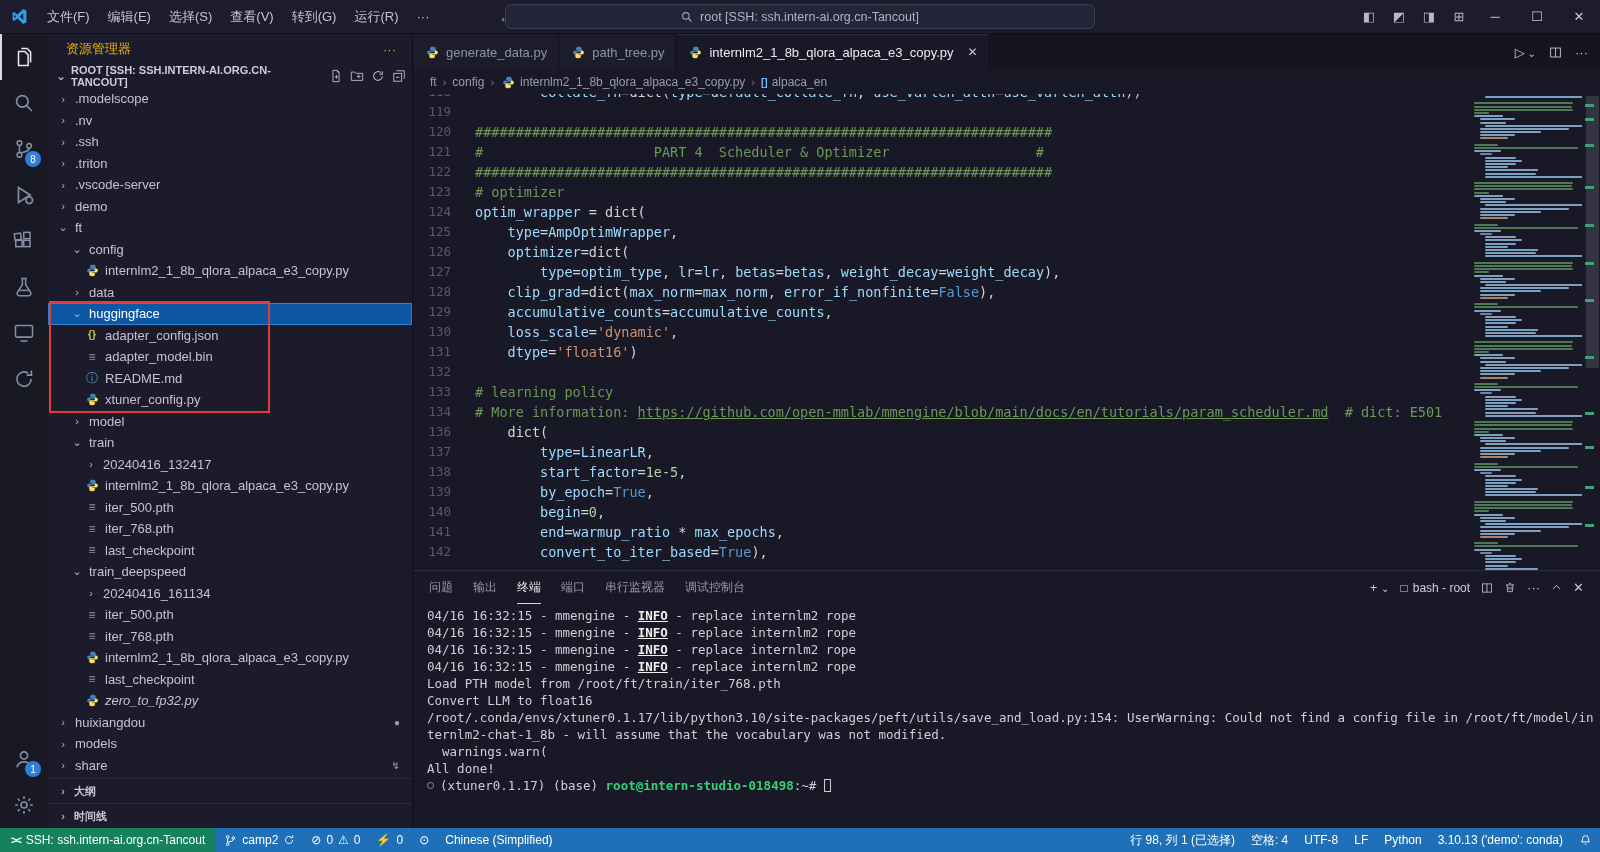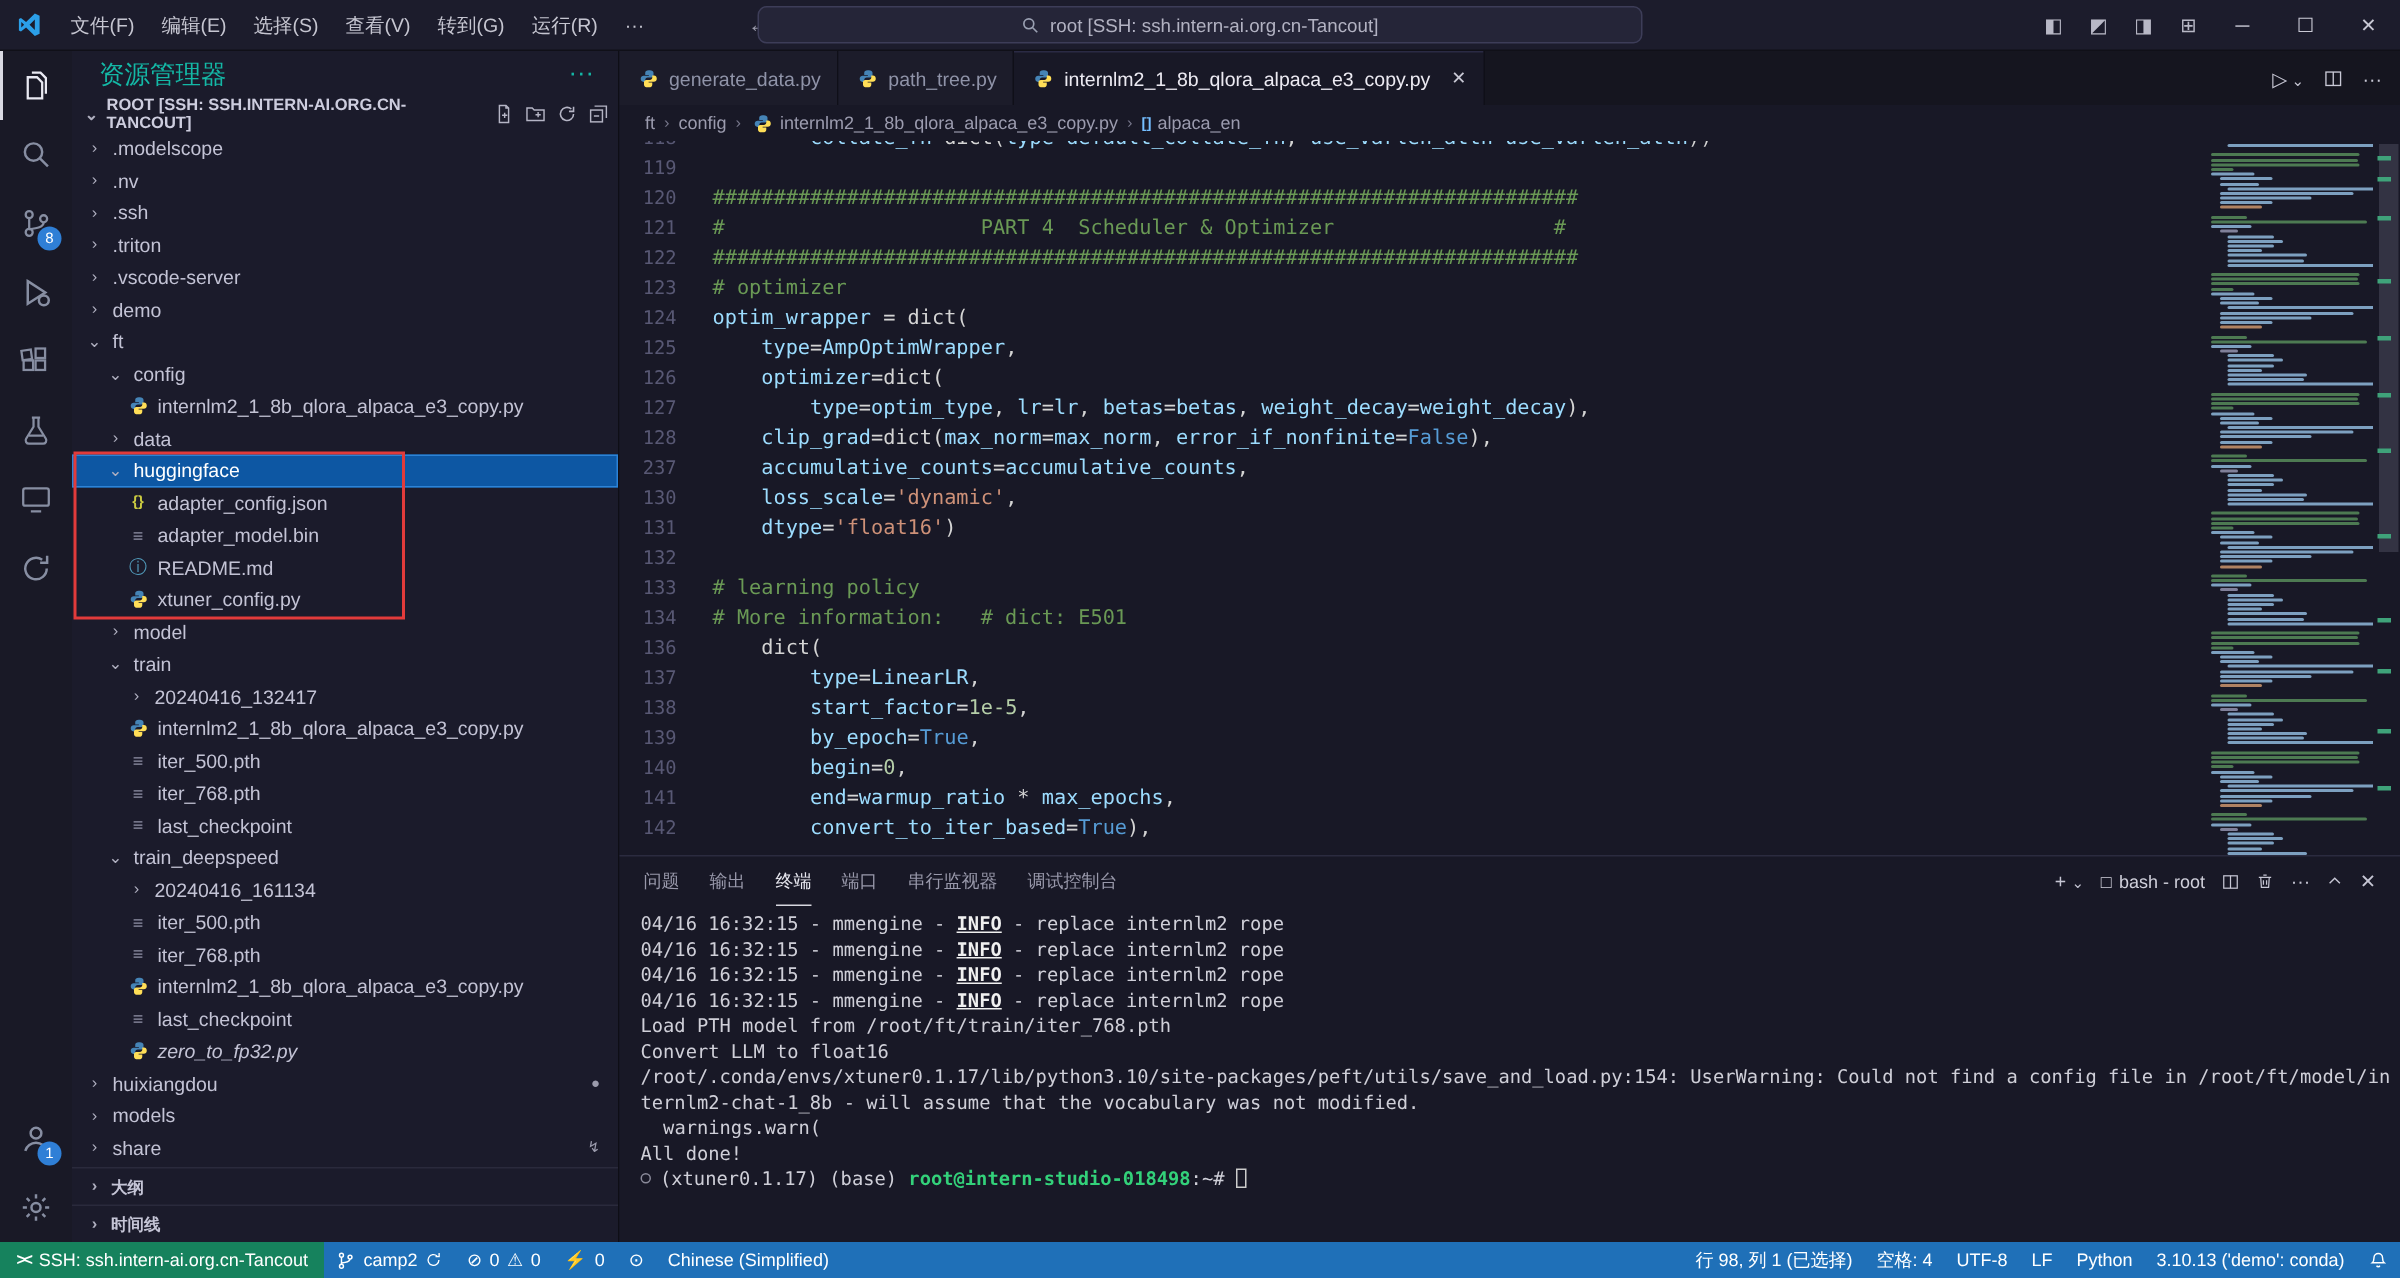--- a/index.html
+++ b/index.html
@@ -29,21 +29,21 @@
   .activitybar{width:48px;background:#191926;display:flex;flex-direction:column;align-items:center;flex:none;}
   .ab-item{width:48px;height:46px;display:flex;align-items:center;justify-content:center;position:relative;color:#878ea2;}
   .ab-item.active{color:#e9e9f2;box-shadow:inset 2px 0 0 #d9d9e2;}
   .ab-spacer{flex:1;}
   .ab-badge{position:absolute;right:7px;bottom:5px;background:#2f7fd6;color:#fff;border-radius:9px;
     min-width:16px;height:16px;padding:0 3px;font-size:10px;display:flex;align-items:center;justify-content:center;}
 
   
   .sidebar{width:365px;background:#1b1b2b;border-right:1px solid #0e0e16;display:flex;flex-direction:column;flex:none;color:#c3c3d5;}
   .sb-title{height:30px;display:flex;align-items:center;justify-content:space-between;padding:0 16px 0 18px;
-    font-size:17px;color:#14b8a6;flex:none;}
+    font-size:13px;color:#eab308;flex:none;}
   .sb-section{height:24px;display:flex;align-items:center;gap:3px;padding:0 6px;font-size:11px;font-weight:bold;
     color:#cdcdde;flex:none;}
   .sb-section .hdr-actions{margin-left:auto;display:flex;gap:7px;color:#b5b5c5;}
   .tree{flex:1;position:relative;overflow:hidden;font-size:13px;}
   .tree-row{height:21.5px;display:flex;align-items:center;gap:5px;white-space:nowrap;overflow:hidden;}
   .tree-row.selected{background:#0d57a3;outline:1px solid #2d83d6;outline-offset:-1px;color:#fff;}
   .twistie{width:14px;flex:none;text-align:center;font-size:11px;color:#b0b0c0;}
   .fileicon{width:16px;flex:none;text-align:center;font-size:11px;line-height:1;display:inline-flex;justify-content:center;}
   .ic-json{color:#cbcb41;font-weight:bold;font-size:10px;}
   .ic-bin{color:#8f90a5;font-size:12px;}
@@ -521,26 +521,26 @@
             <div class="code-line"><span class="ln">119</span></div>
             <div class="code-line"><span class="ln">120</span><span class="tok-c">#######################################################################</span></div>
             <div class="code-line"><span class="ln">121</span><span class="tok-c">#                     PART 4  Scheduler &amp; Optimizer                  #</span></div>
             <div class="code-line"><span class="ln">122</span><span class="tok-c">#######################################################################</span></div>
             <div class="code-line"><span class="ln">123</span><span class="tok-c"># optimizer</span></div>
             <div class="code-line"><span class="ln">124</span><span class="tok-v">optim_wrapper</span><span class="tok-p"> = dict(</span></div>
             <div class="code-line"><span class="ln">125</span><span class="tok-p">    </span><span class="tok-v">type</span><span class="tok-p">=</span><span class="tok-v">AmpOptimWrapper</span><span class="tok-p">,</span></div>
             <div class="code-line"><span class="ln">126</span><span class="tok-p">    </span><span class="tok-v">optimizer</span><span class="tok-p">=dict(</span></div>
             <div class="code-line"><span class="ln">127</span><span class="tok-p">        </span><span class="tok-v">type</span><span class="tok-p">=</span><span class="tok-v">optim_type</span><span class="tok-p">, </span><span class="tok-v">lr</span><span class="tok-p">=</span><span class="tok-v">lr</span><span class="tok-p">, </span><span class="tok-v">betas</span><span class="tok-p">=</span><span class="tok-v">betas</span><span class="tok-p">, </span><span class="tok-v">weight_decay</span><span class="tok-p">=</span><span class="tok-v">weight_decay</span><span class="tok-p">),</span></div>
             <div class="code-line"><span class="ln">128</span><span class="tok-p">    </span><span class="tok-v">clip_grad</span><span class="tok-p">=dict(</span><span class="tok-v">max_norm</span><span class="tok-p">=</span><span class="tok-v">max_norm</span><span class="tok-p">, </span><span class="tok-v">error_if_nonfinite</span><span class="tok-p">=</span><span class="tok-k">False</span><span class="tok-p">),</span></div>
-            <div class="code-line"><span class="ln">237</span><span class="tok-p">    </span><span class="tok-v">accumulative_counts</span><span class="tok-p">=</span><span class="tok-v">accumulative_counts</span><span class="tok-p">,</span></div>
+            <div class="code-line"><span class="ln">129</span><span class="tok-p">    </span><span class="tok-v">accumulative_counts</span><span class="tok-p">=</span><span class="tok-v">accumulative_counts</span><span class="tok-p">,</span></div>
             <div class="code-line"><span class="ln">130</span><span class="tok-p">    </span><span class="tok-v">loss_scale</span><span class="tok-p">=</span><span class="tok-s">'dynamic'</span><span class="tok-p">,</span></div>
             <div class="code-line"><span class="ln">131</span><span class="tok-p">    </span><span class="tok-v">dtype</span><span class="tok-p">=</span><span class="tok-s">'float16'</span><span class="tok-p">)</span></div>
             <div class="code-line"><span class="ln">132</span></div>
             <div class="code-line"><span class="ln">133</span><span class="tok-c"># learning policy</span></div>
-            <div class="code-line"><span class="ln">134</span><span class="tok-c"># More information: </span><span class="tok-c">  # dict: E501</span></div>
+            <div class="code-line"><span class="ln">134</span><span class="tok-c"># More information: </span><span class="tok-u">https://github.com/open-mmlab/mmengine/blob/main/docs/en/tutorials/param_scheduler.md</span><span class="tok-c">  # dict: E501</span></div>
             <div class="code-line"><span class="ln">136</span><span class="tok-p">    dict(</span></div>
             <div class="code-line"><span class="ln">137</span><span class="tok-p">        </span><span class="tok-v">type</span><span class="tok-p">=</span><span class="tok-v">LinearLR</span><span class="tok-p">,</span></div>
             <div class="code-line"><span class="ln">138</span><span class="tok-p">        </span><span class="tok-v">start_factor</span><span class="tok-p">=</span><span class="tok-n">1e-5</span><span class="tok-p">,</span></div>
             <div class="code-line"><span class="ln">139</span><span class="tok-p">        </span><span class="tok-v">by_epoch</span><span class="tok-p">=</span><span class="tok-k">True</span><span class="tok-p">,</span></div>
             <div class="code-line"><span class="ln">140</span><span class="tok-p">        </span><span class="tok-v">begin</span><span class="tok-p">=</span><span class="tok-n">0</span><span class="tok-p">,</span></div>
             <div class="code-line"><span class="ln">141</span><span class="tok-p">        </span><span class="tok-v">end</span><span class="tok-p">=</span><span class="tok-v">warmup_ratio</span><span class="tok-p"> * </span><span class="tok-v">max_epochs</span><span class="tok-p">,</span></div>
             <div class="code-line"><span class="ln">142</span><span class="tok-p">        </span><span class="tok-v">convert_to_iter_based</span><span class="tok-p">=</span><span class="tok-k">True</span><span class="tok-p">),</span></div>
           </div>
       </div>
       <div class="minimap">

